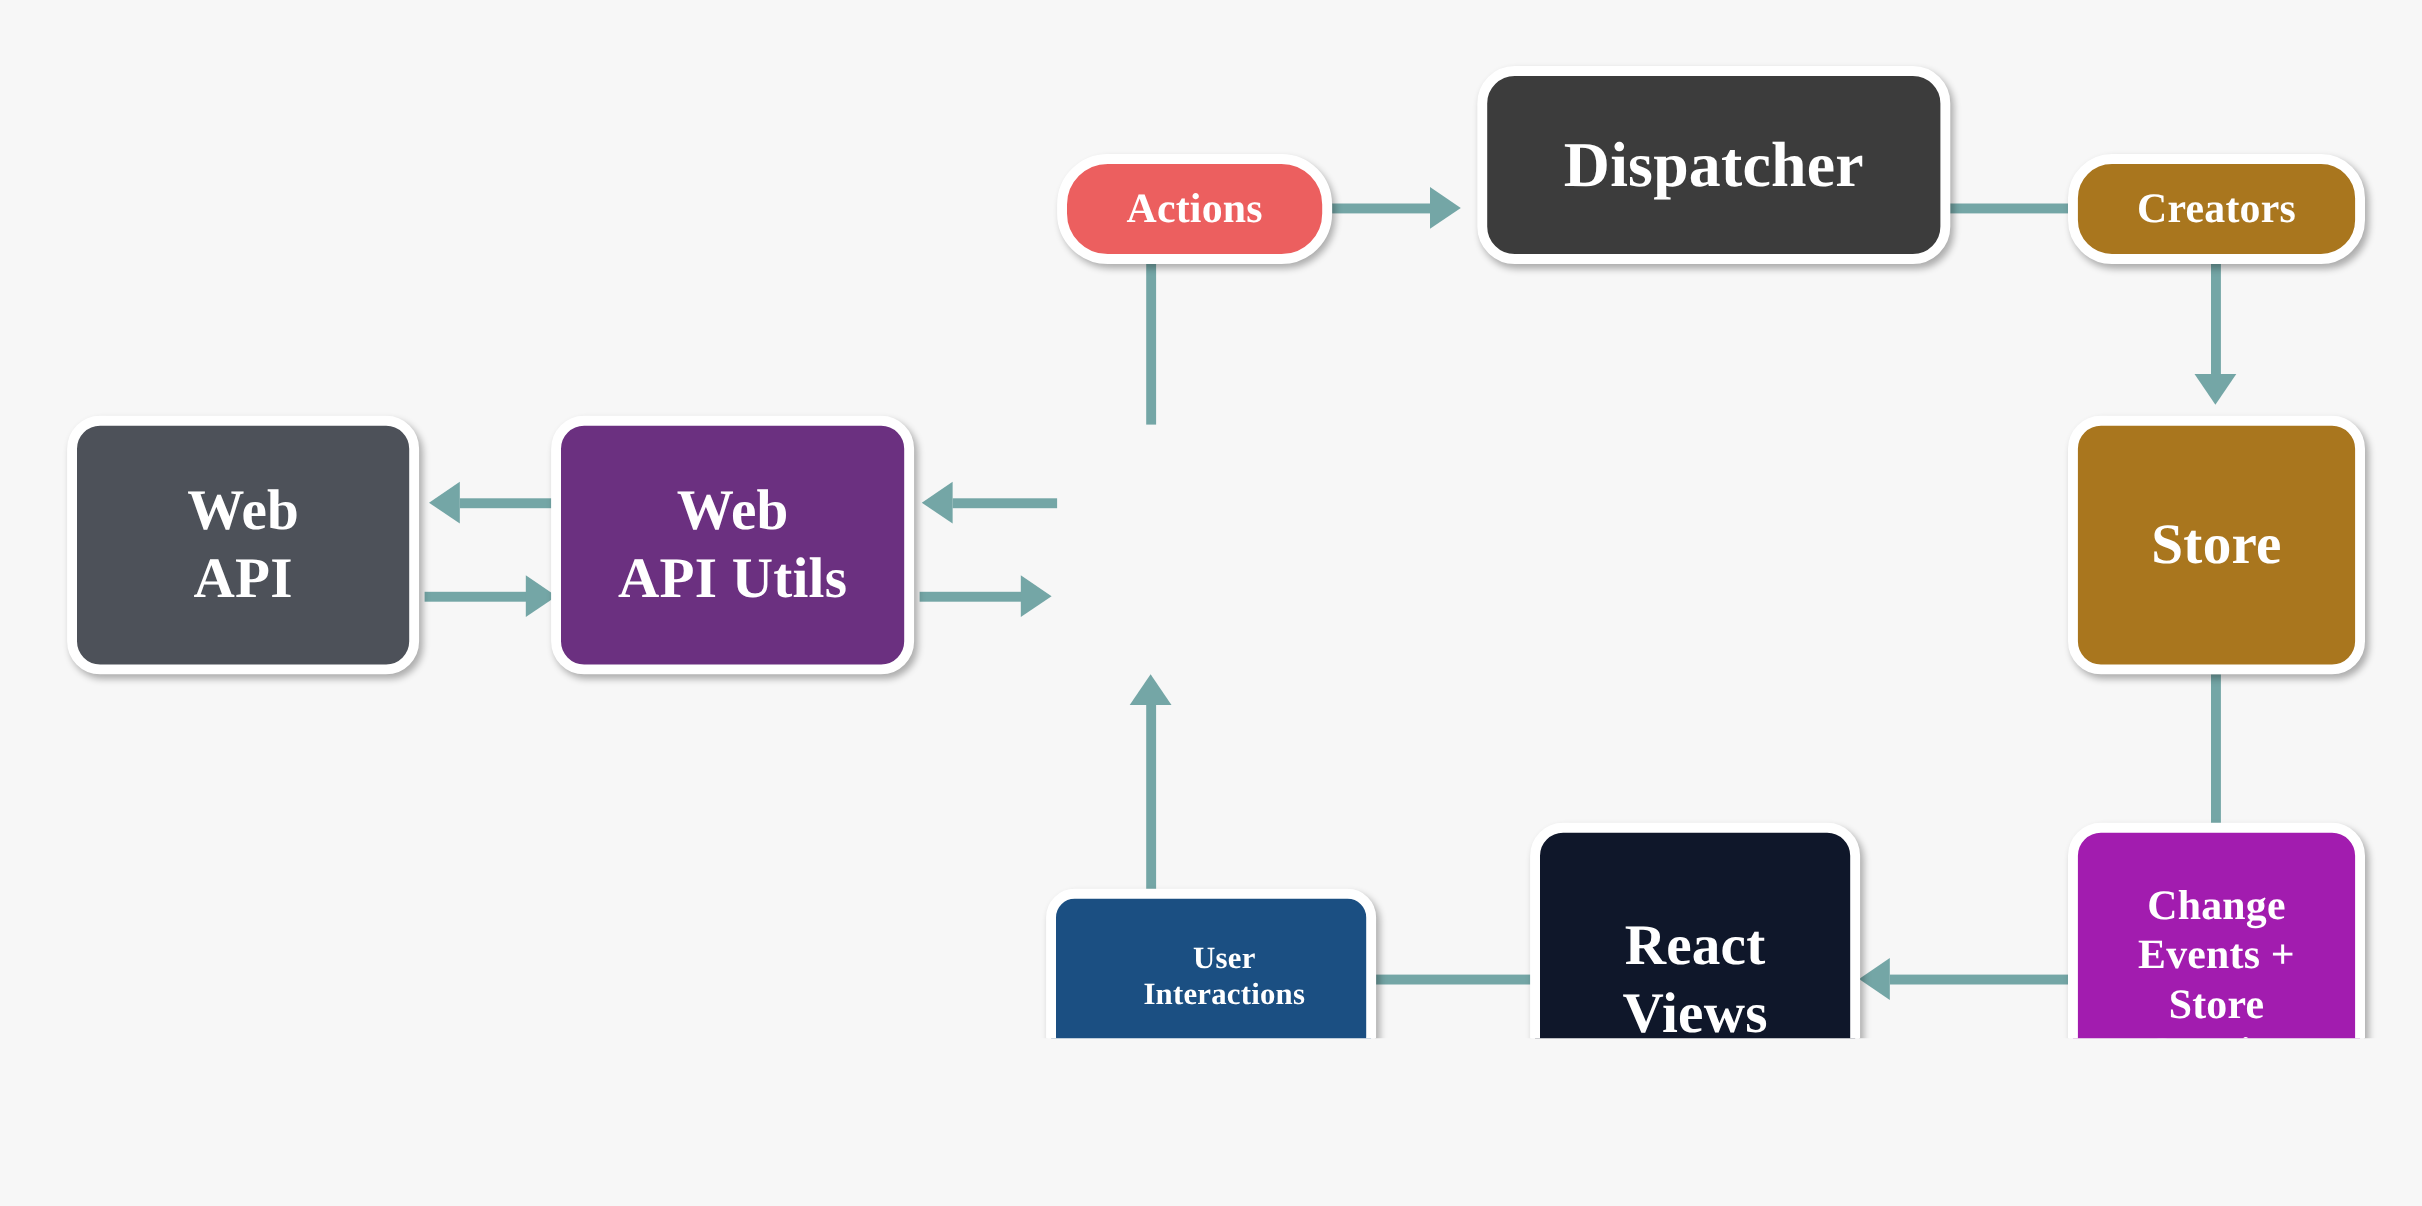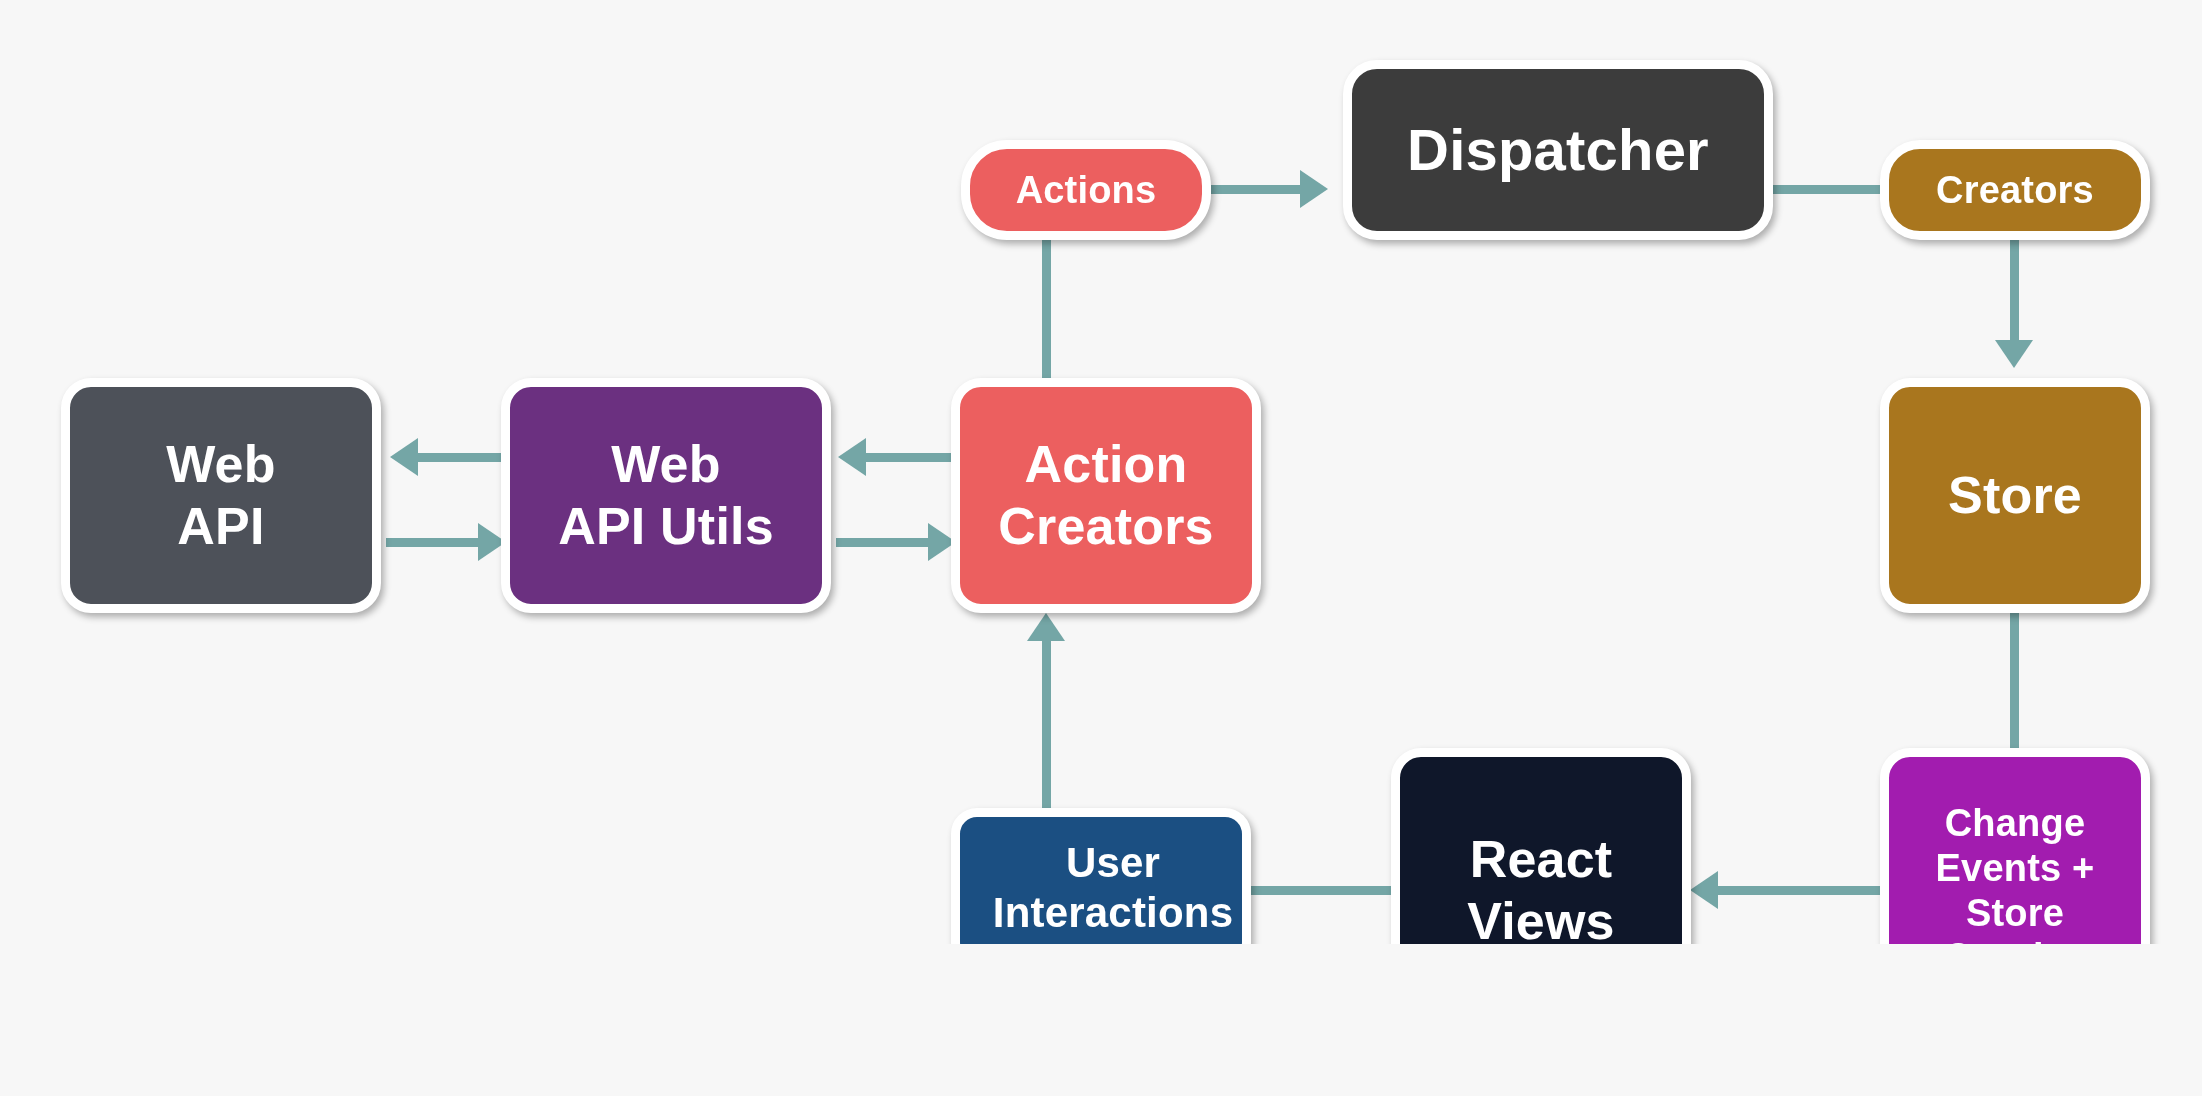--- a/index.html
+++ b/index.html
@@ -5,21 +5,21 @@
   html, body {
     margin: 0;
     padding: 0;
     background: #f7f7f7;
   }
   #canvas {
     position: relative;
     width: 2202px;
     height: 944px;
     background: #f7f7f7;
-    font-family: Liberation Sans, sans-serif;
+    font-family: Liberation Serif, serif;
     overflow: hidden;
   }
   .node {
     position: absolute;
     box-sizing: border-box;
     display: flex;
     align-items: center;
     justify-content: center;
     text-align: center;
     color: #ffffff;
@@ -112,25 +112,23 @@
   <div class="node" style="left:1880px; top:378px; width:270px; height:235px; background:#a9761e; border-radius:30px; font-size:52px;">Store</div>
 
   <div class="node" style="left:1880px; top:748px; width:270px; height:285px; background:#a21caf; border-radius:30px; font-size:38px;">Change
 Events +
 Store
 Queries</div>
 
   <div class="node" style="left:1391px; top:748px; width:300px; height:285px; background:#0f172a; border-radius:30px; font-size:52px;">React
 Views</div>
 
-  <div class="node" style="left:951px; top:808px; width:300px; height:160px; background:#1b4f82; border-radius:26px; font-size:42px;padding-left:24px;">User
+  <div class="node" style="left:951px; top:808px; width:300px; height:160px; background:#1b4f82; border-radius:26px; font-size:28px;padding-left:24px;">User
 Interactions</div>
 
-  <div class="node" style="left:951px; top:378px; width:310px; height:235px; background:#ec5f5f; border-radius:30px; font-size:52px;">Action
-Creators</div>
 
   <div class="node" style="left:501px; top:378px; width:330px; height:235px; background:#6b3080; border-radius:30px; font-size:52px;">Web
 API Utils</div>
 
   <div class="node" style="left:61px; top:378px; width:320px; height:235px; background:#4d5159; border-radius:30px; font-size:52px;">Web
 API</div>
 
 </div>
 
 </body></html>

